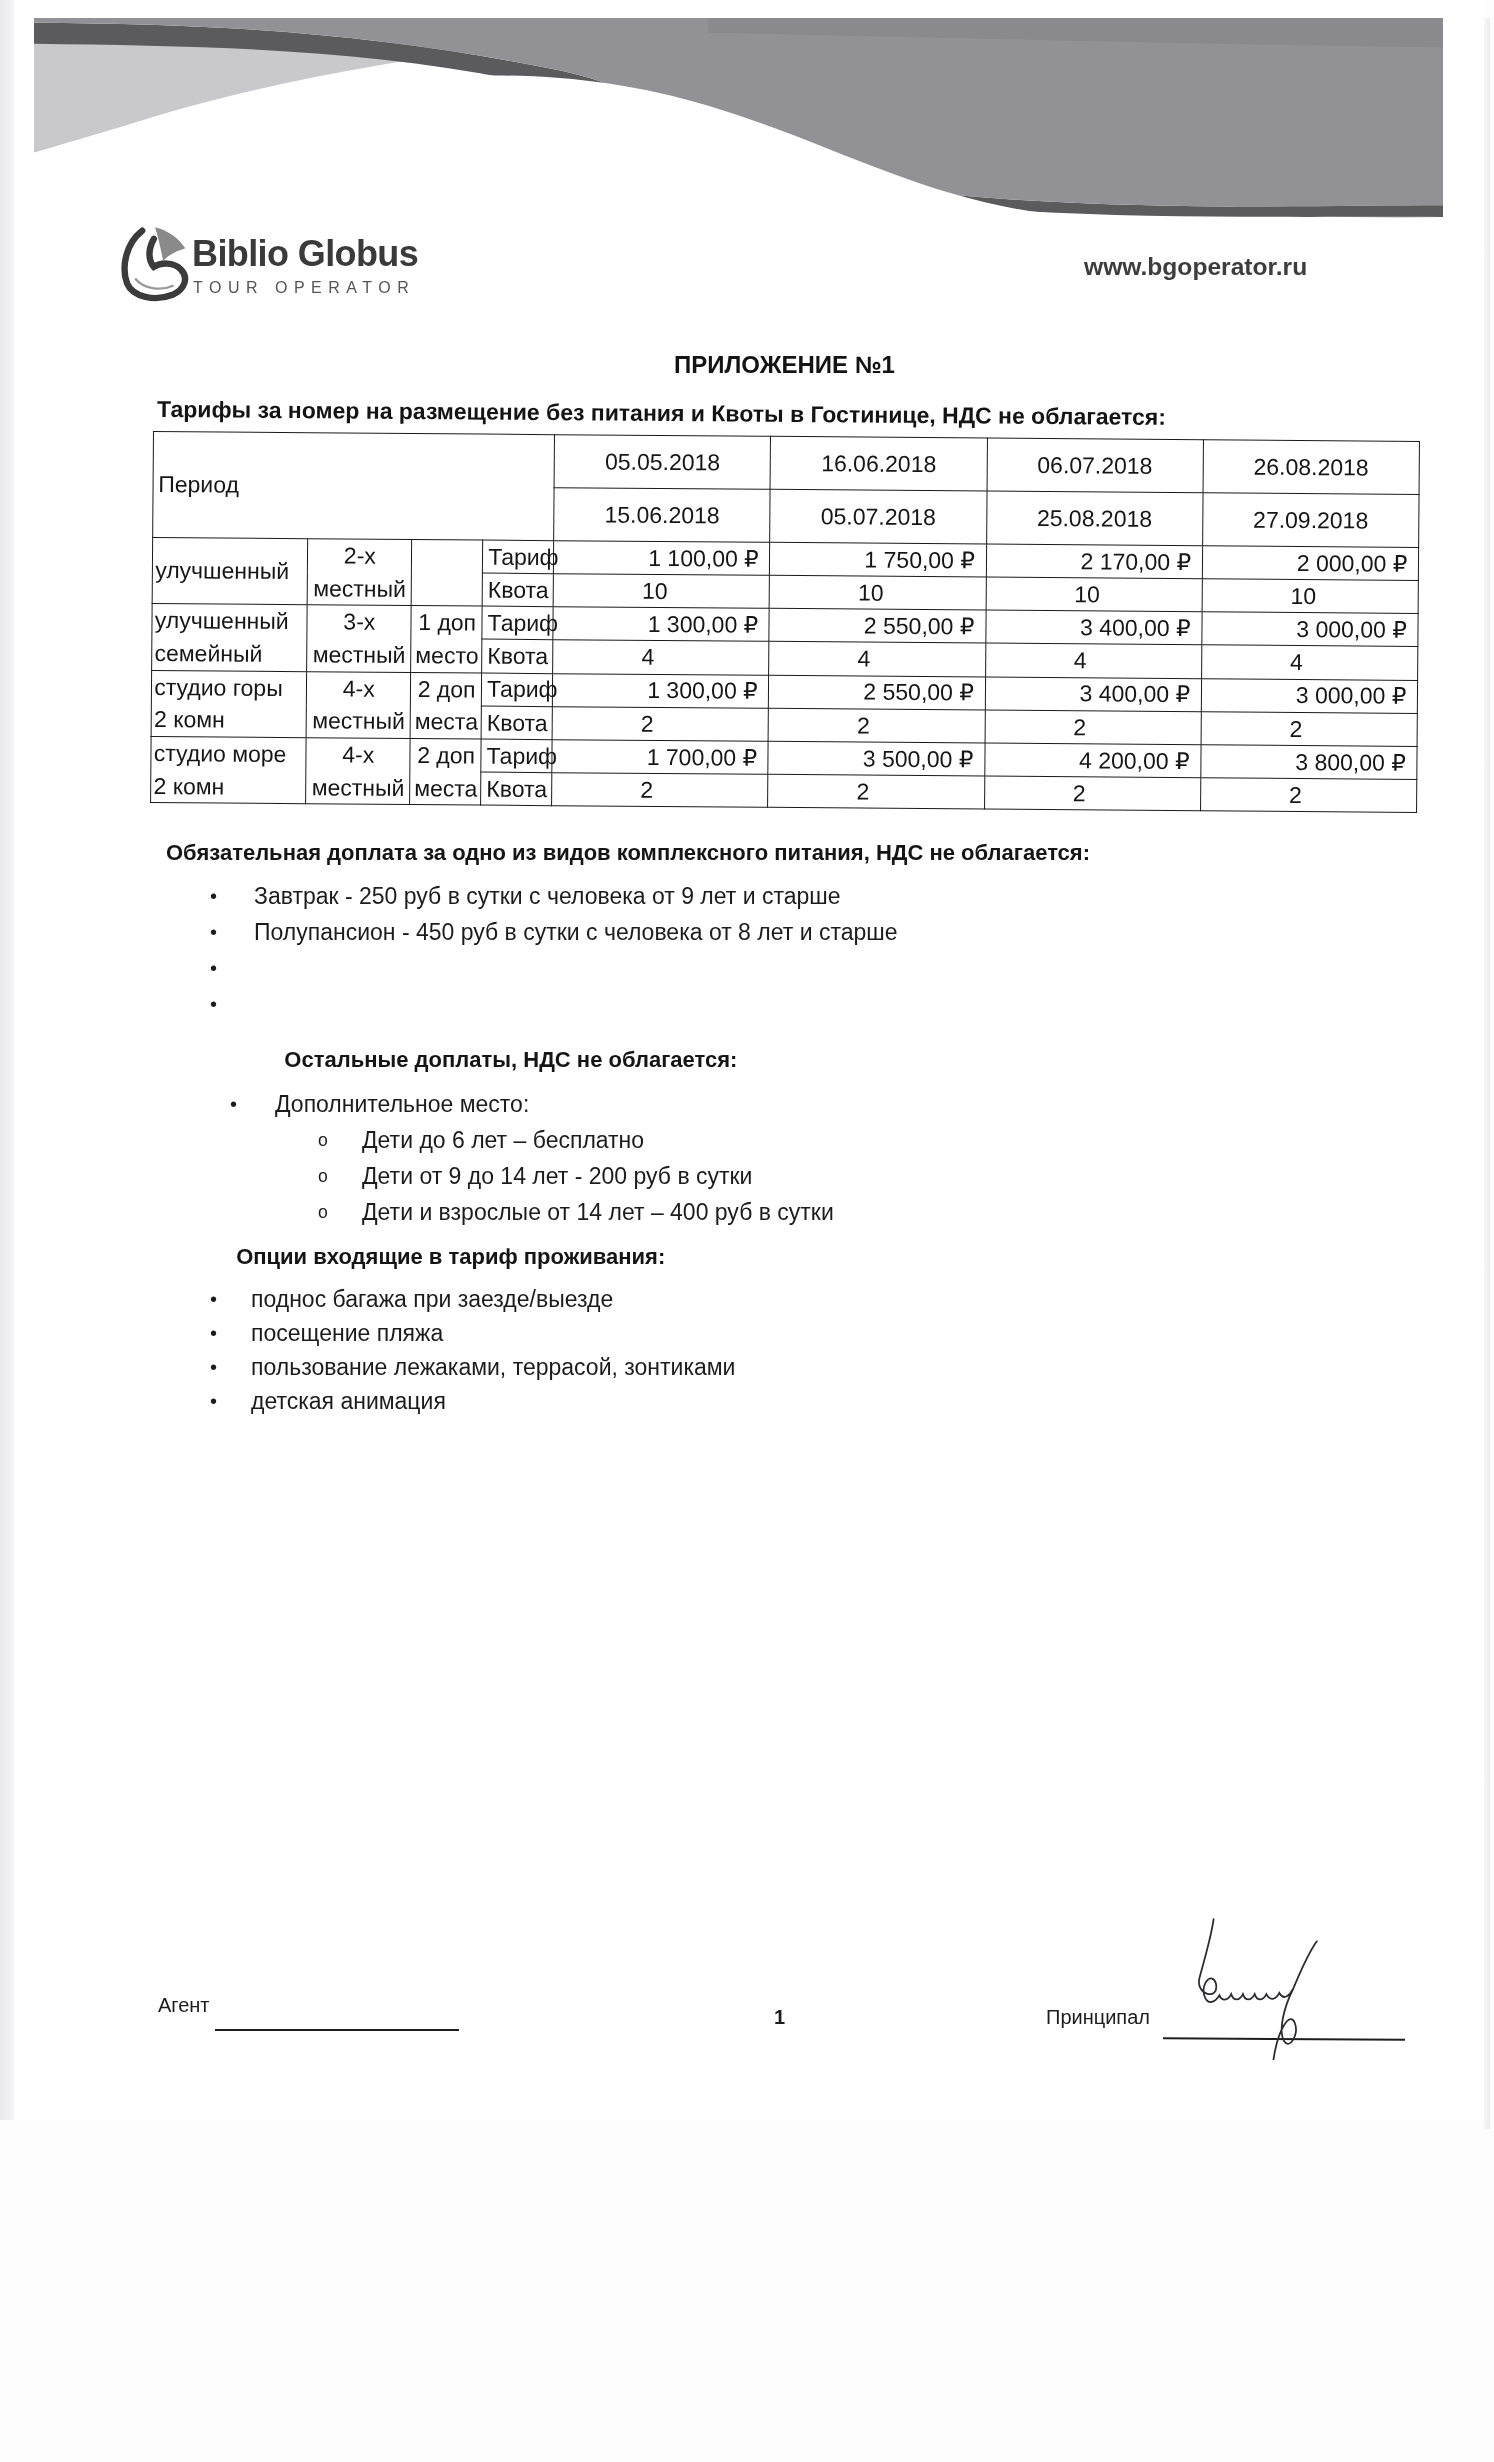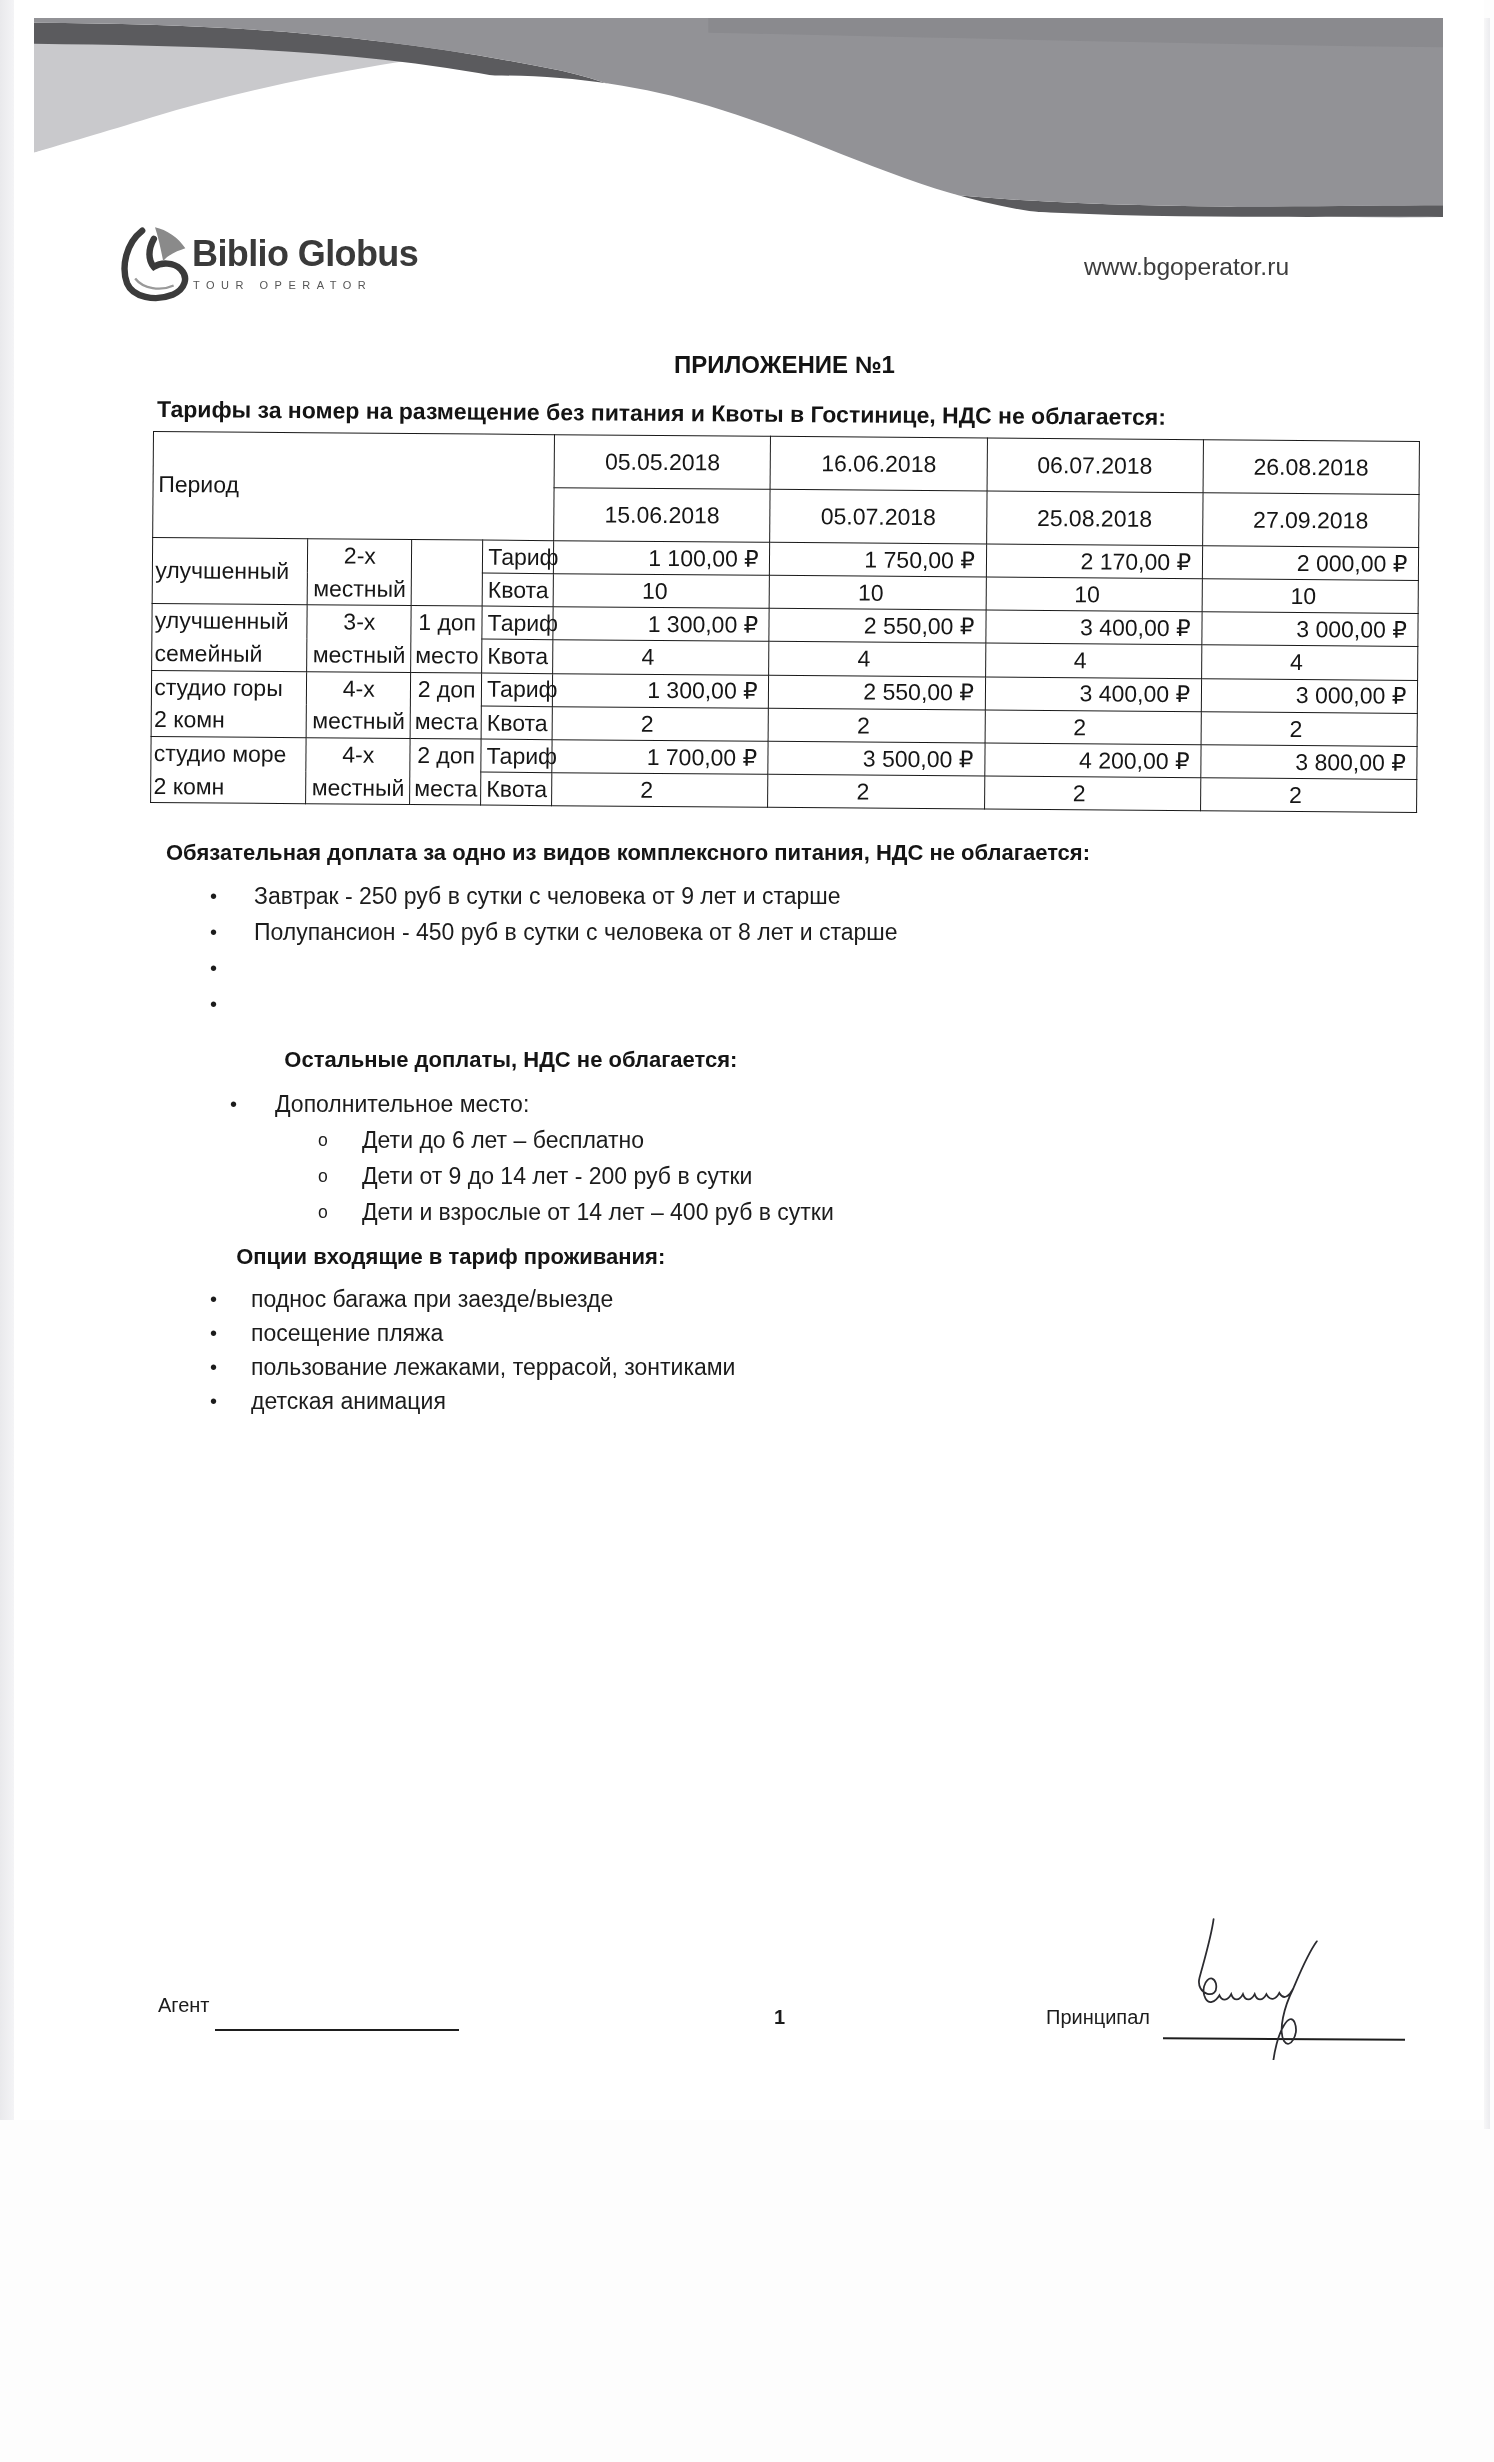--- a/index.html
+++ b/index.html
@@ -25,25 +25,25 @@
   .banner { position: absolute; left: 34px; top: 17.6px; width: 1409px; height: 202px; }
   .banner svg { width: 100%; height: 100%; display: block; }
 
   .logo { position: absolute; left: 120px; top: 220px; width: 364px; height: 82px; }
   .logo-mark { position: absolute; left: 0; top: 0; width: 70px; height: 82px; }
   .logo-name {
     position: absolute; left: 72px; top: 13px; font-size: 36px; font-weight: bold;
     color: #3a3a3a; letter-spacing: -0.6px; white-space: nowrap;
   }
   .logo-sub {
-    position: absolute; left: 73px; top: 59px; font-size: 11px; letter-spacing: 6.5px;
+    position: absolute; left: 73px; top: 59px; font-size: 16px; letter-spacing: 6.5px;
     color: #555; white-space: nowrap;
   }
   .website {
-    position: absolute; left: 1084px; top: 253px; font-size: 24.6px; font-weight: normal;
+    position: absolute; left: 1084px; top: 253px; font-size: 24.6px; font-weight: bold;
     color: #3d3d3d; white-space: nowrap;
   }
 
   .doc-title {
     position: absolute; left: 674px; top: 351px; font-size: 24px; font-weight: bold;
     white-space: nowrap; color: #141414;
   }
   .doc-subtitle {
     position: absolute; left: 157px; top: 396px; font-size: 23px; font-weight: bold;
     white-space: nowrap; color: #141414; transform: rotate(0.45deg); transform-origin: left center;

